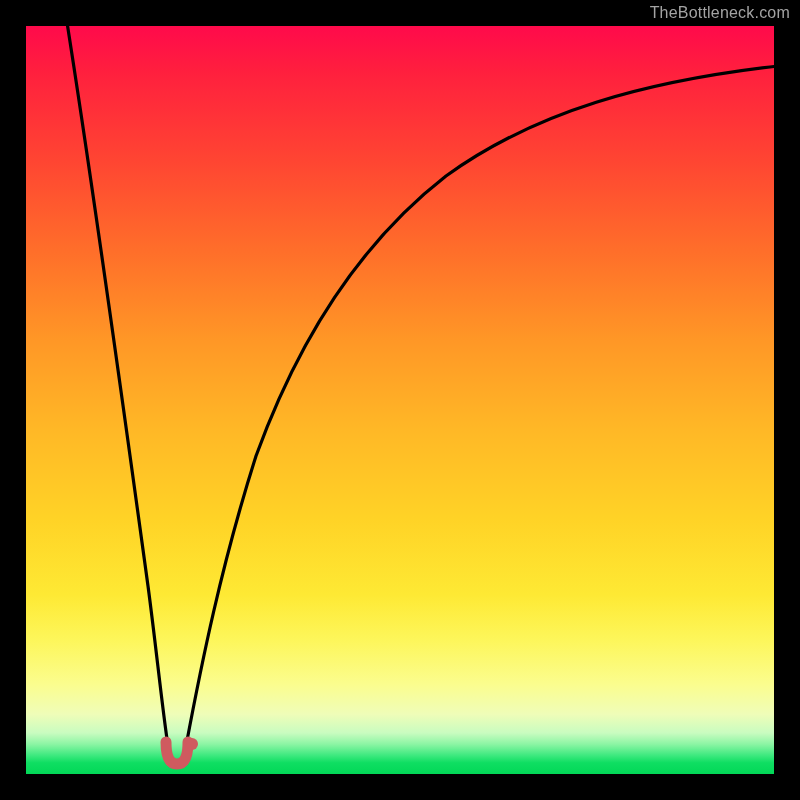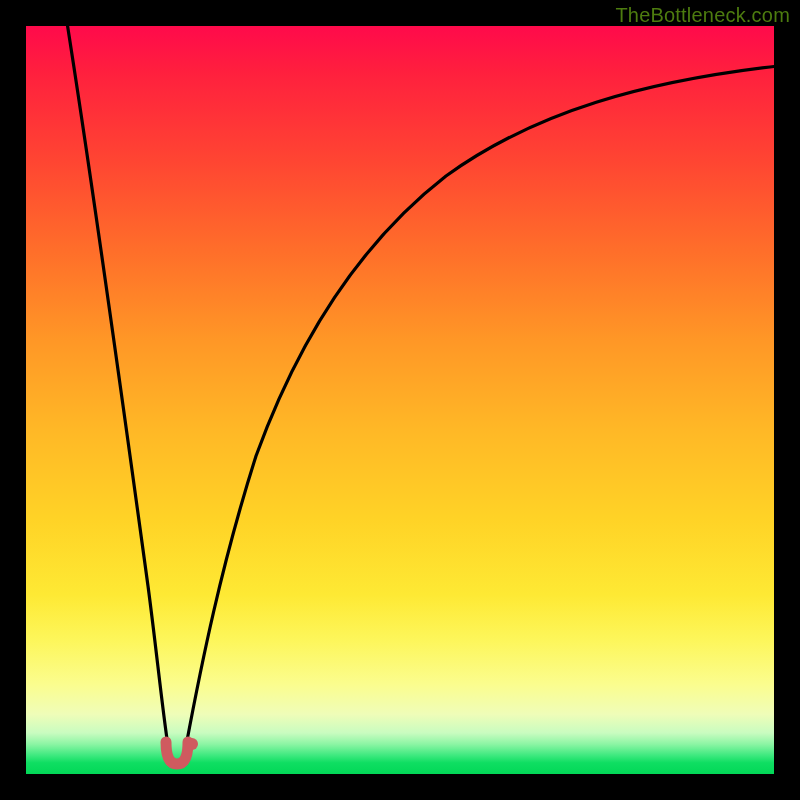--- a/index.html
+++ b/index.html
@@ -44,22 +44,22 @@
       #8cf5a4 96%,
       #3ee97f 97.5%,
       #0fde62 98.5%,
       #02d857 100%
     );
   }
   .watermark {
     position: absolute;
     top: 4px;
     right: 10px;
-    color: #4d7c0f;
-    font-size: 20px;
+    color: #a3a3a3;
+    font-size: 16px;
     letter-spacing: 0.2px;
     font-weight: 400;
     user-select: none;
   }
   svg.curves {
     position: absolute;
     left: 0;
     top: 0;
     width: 748px;
     height: 748px;

